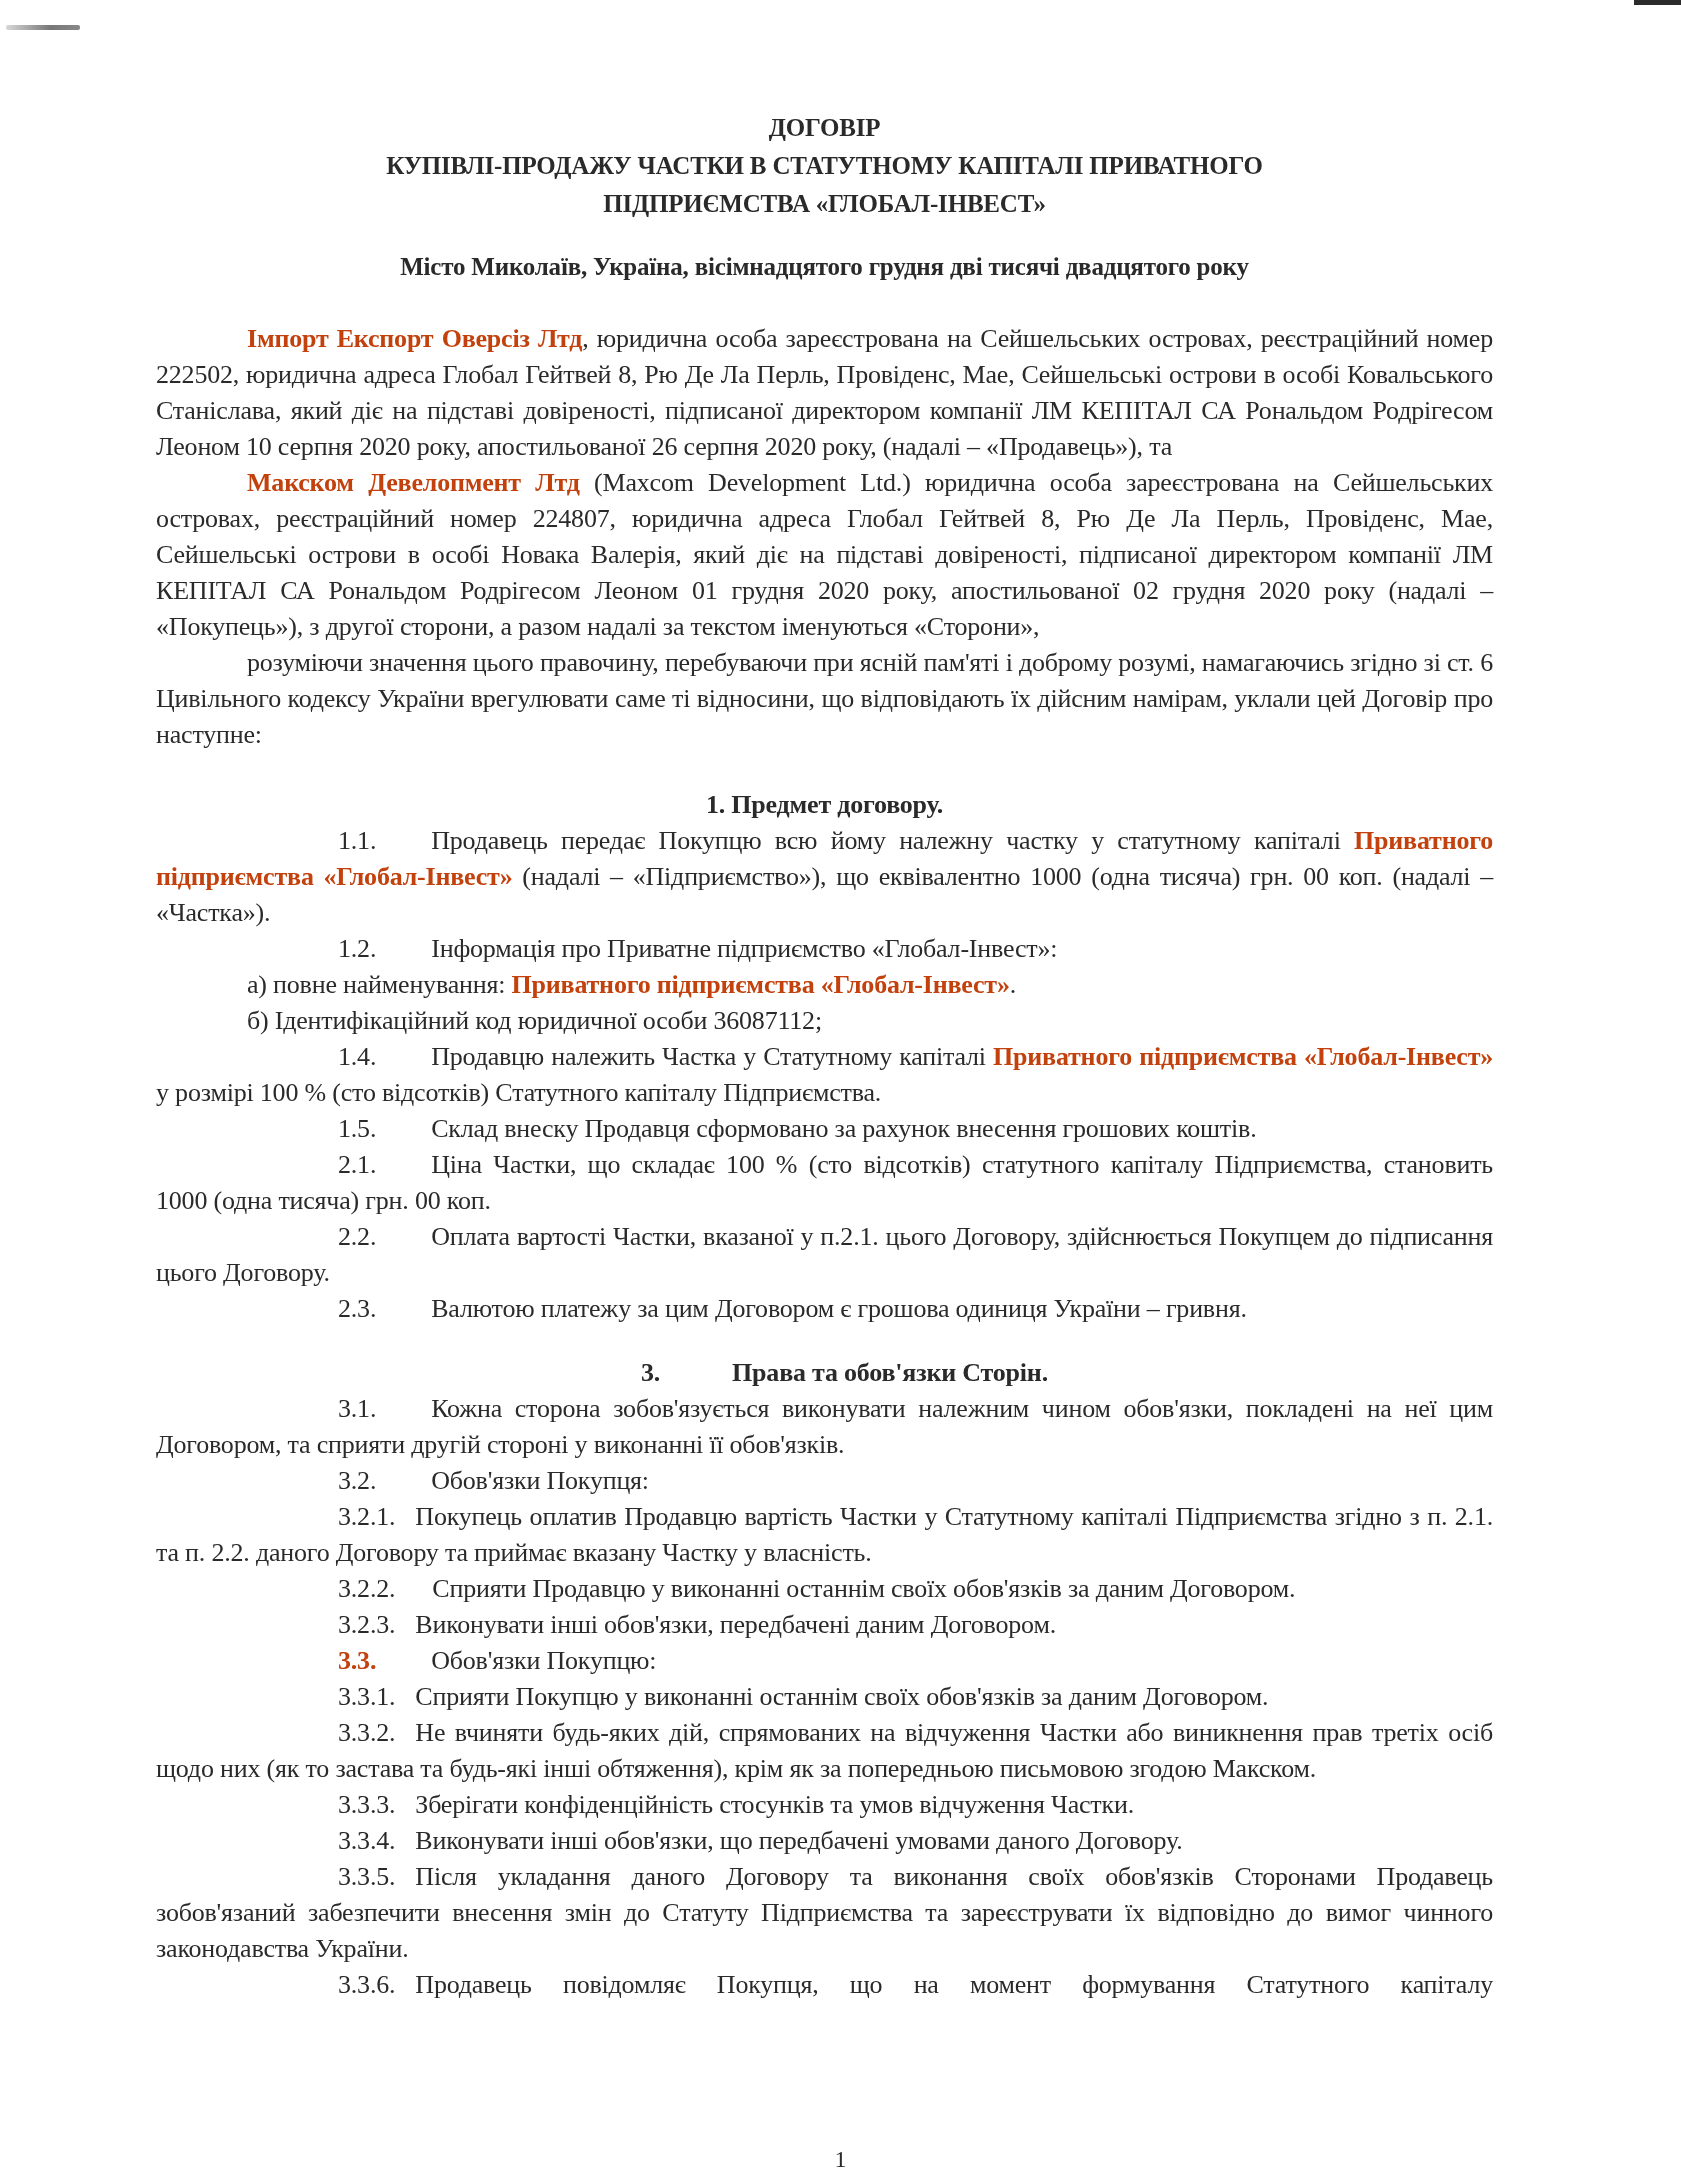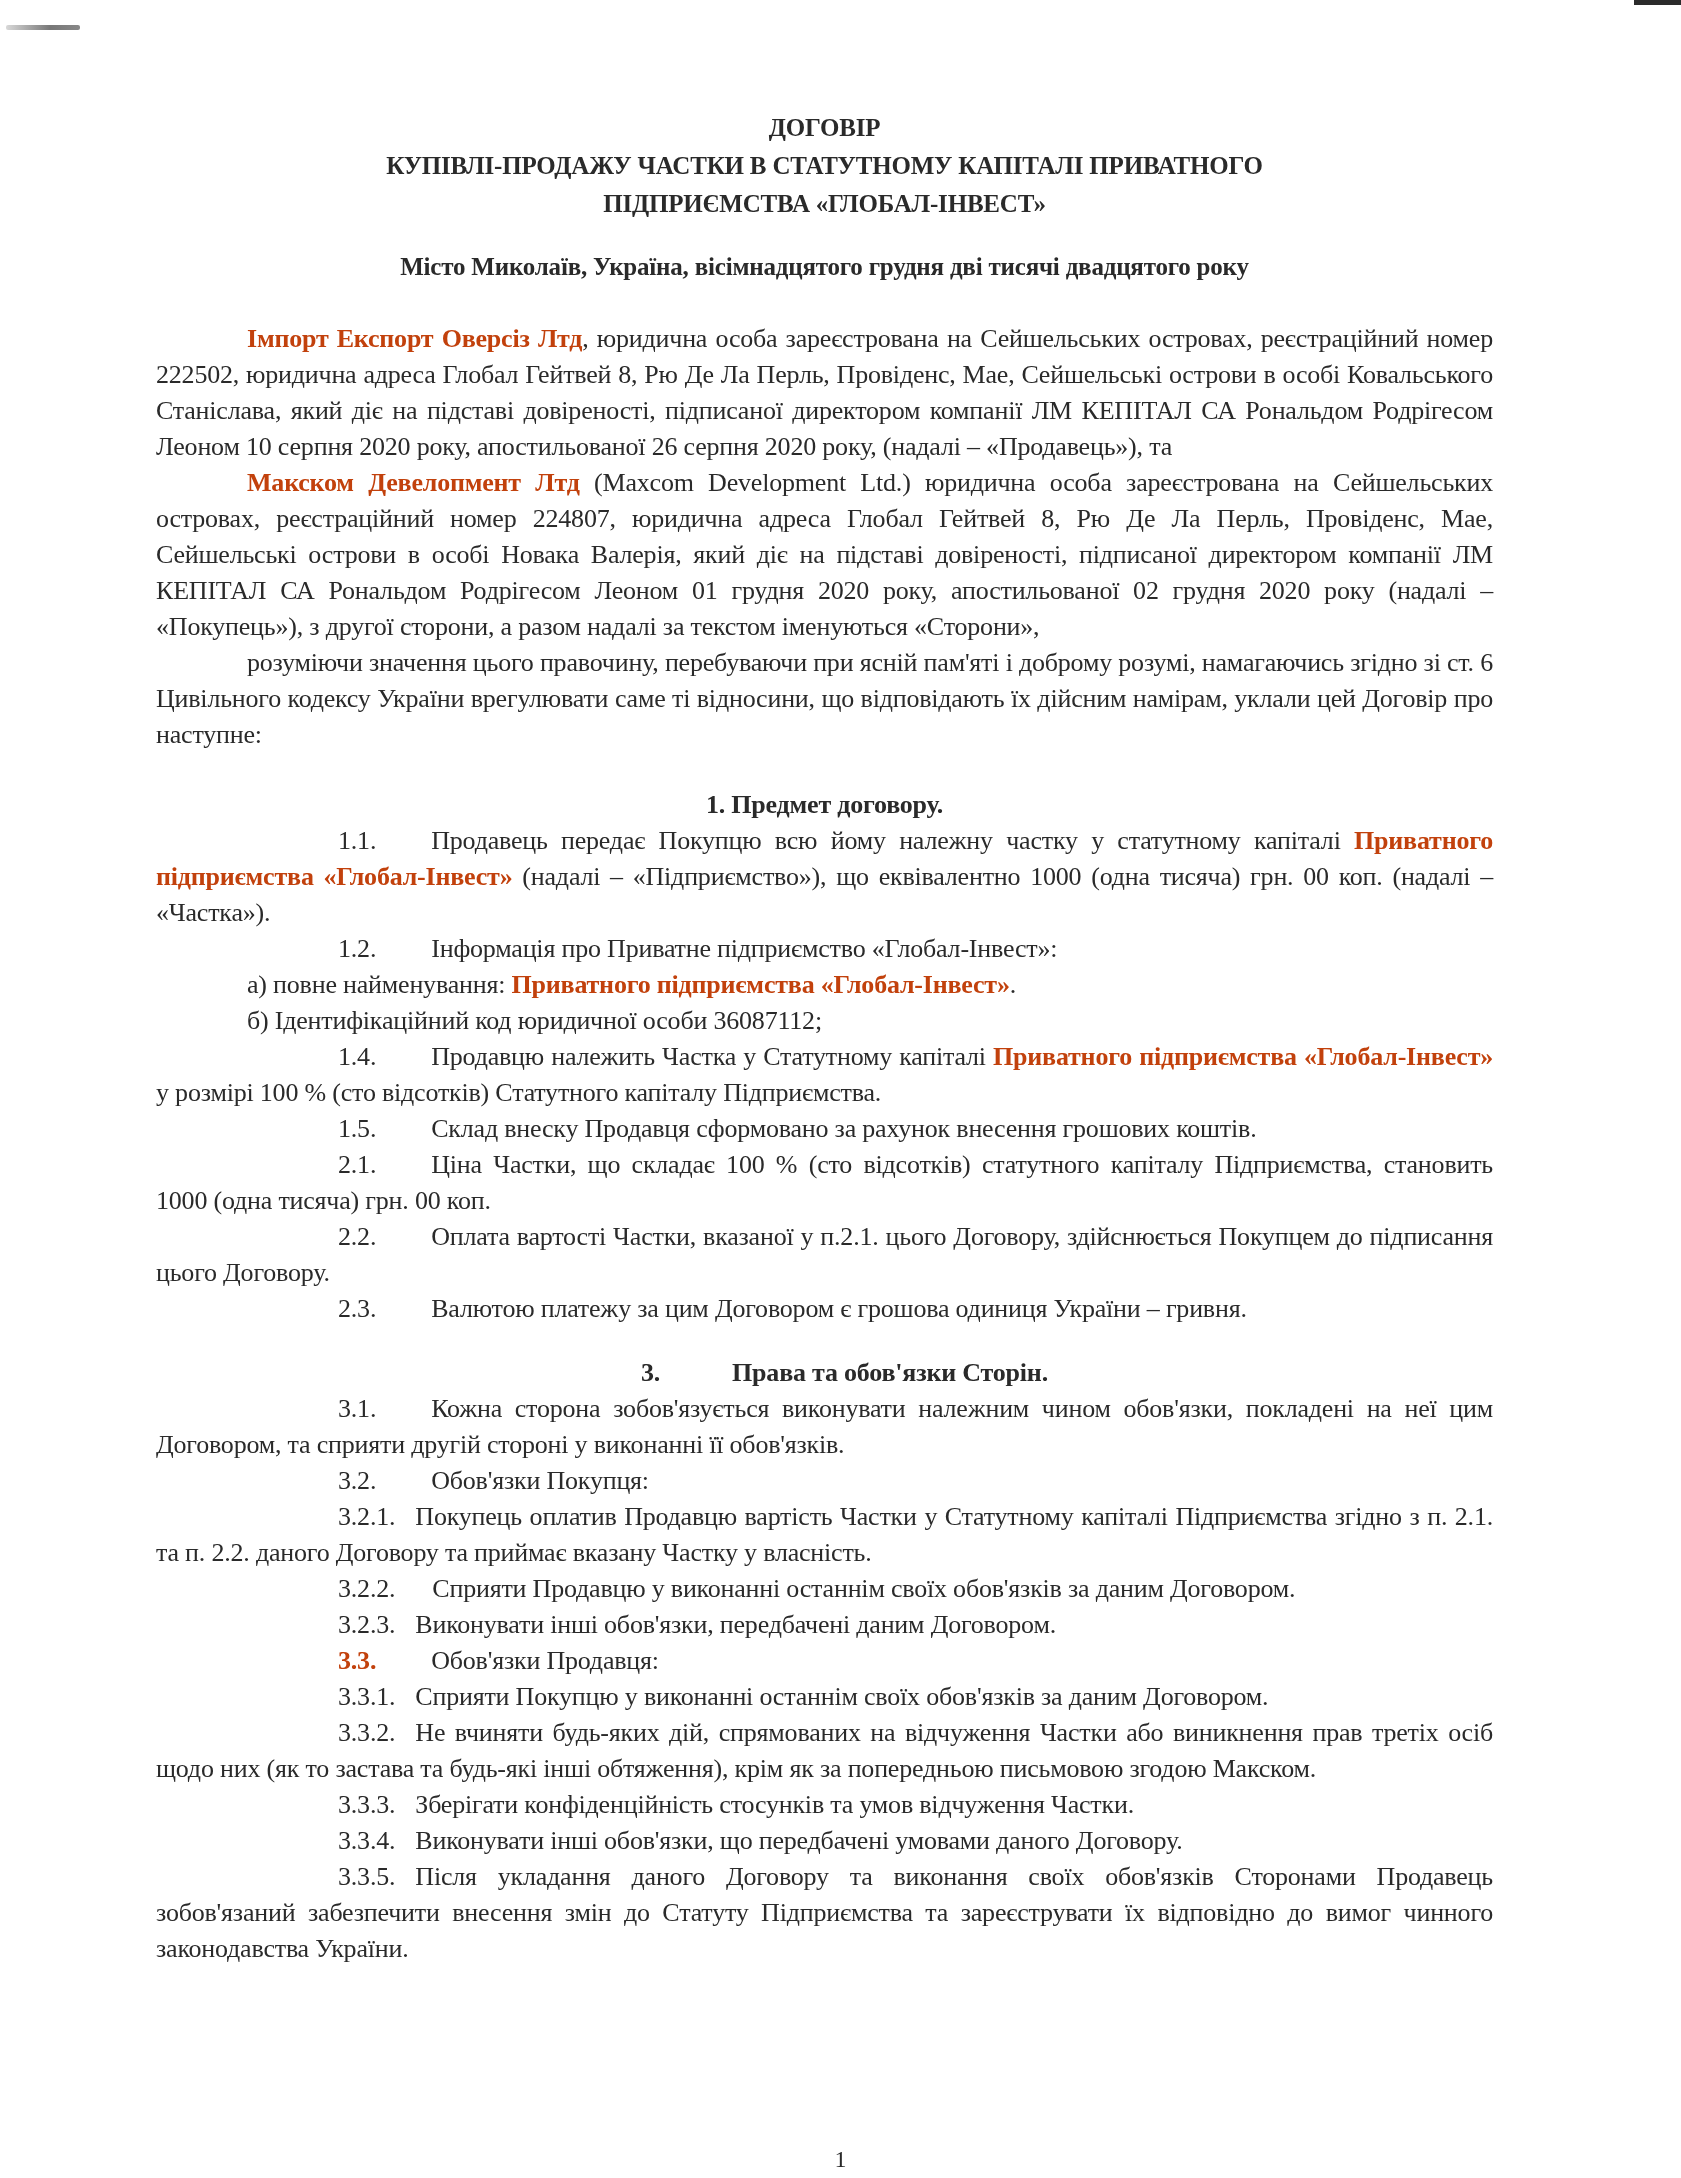--- a/index.html
+++ b/index.html
@@ -74,23 +74,24 @@
   <p class="item"><span class="num" style="margin-right:55px;">2.2.</span><span>Оплата вартості Частки, вказаної у п.2.1. цього Договору, здійснюється Покупцем до підписання цього Договору.</span></p>
   <p class="item"><span class="num" style="margin-right:55px;">2.3.</span><span>Валютою платежу за цим Договором є грошова одиниця України – гривня.</span></p>
 
   <div class="section-heading" style="margin-top:28px; padding-left:40px;"><span class="num">3.</span><span>Права та обов'язки Сторін.</span></div>
 
   <p class="item"><span class="num" style="margin-right:55px;">3.1.</span><span>Кожна сторона зобов'язується виконувати належним чином обов'язки, покладені на неї цим Договором, та сприяти другій стороні у  виконанні її обов'язків.</span></p>
   <p class="item"><span class="num" style="margin-right:55px;">3.2.</span><span>Обов'язки Покупця:</span></p>
   <p class="item"><span class="num" style="margin-right:20px;">3.2.1.</span><span>Покупець оплатив Продавцю вартість Частки у Статутному капіталі Підприємства згідно з п. 2.1. та п. 2.2. даного Договору та приймає вказану Частку у власність.</span></p>
   <p class="item"><span class="num" style="margin-right:37px;">3.2.2.</span><span>Сприяти Продавцю у виконанні останнім своїх обов'язків за даним Договором.</span></p>
   <p class="item"><span class="num" style="margin-right:20px;">3.2.3.</span><span>Виконувати інші обов'язки, передбачені даним Договором.</span></p>
-  <p class="item"><b class="num" style="margin-right:55px;">3.3.</b><span>Обов'язки Продавця:</span></p>
+  <p class="item"><b class="num" style="margin-right:55px;">3.3.</b><span>Обов'язки Покупцю:</span></p>
   <p class="item"><span class="num" style="margin-right:20px;">3.3.1.</span><span>Сприяти Покупцю у виконанні останнім своїх обов'язків за даним Договором.</span></p>
   <p class="item"><span class="num" style="margin-right:20px;">3.3.2.</span><span>Не вчиняти будь-яких дій, спрямованих на відчуження Частки або виникнення прав третіх осіб щодо них (як то застава та будь-які інші обтяження), крім як за попередньою письмовою згодою Макском.</span></p>
   <p class="item"><span class="num" style="margin-right:20px;">3.3.3.</span><span>Зберігати конфіденційність стосунків та умов відчуження Частки.</span></p>
   <p class="item"><span class="num" style="margin-right:20px;">3.3.4.</span><span>Виконувати інші обов'язки, що передбачені умовами даного Договору.</span></p>
   <p class="item"><span class="num" style="margin-right:20px;">3.3.5.</span><span>Після укладання даного Договору та виконання своїх обов'язків Сторонами Продавець зобов'язаний забезпечити внесення змін до Статуту Підприємства та зареєструвати їх відповідно до вимог чинного законодавства України.</span></p>
+  <p class="item" style="text-align-last: justify;"><span class="num" style="margin-right:20px;">3.3.6.</span><span>Продавець повідомляє Покупця, що на момент формування Статутного капіталу</span></p>
 
 </div>
 
 <div class="page-number">1</div>
 
 
 </body></html>

